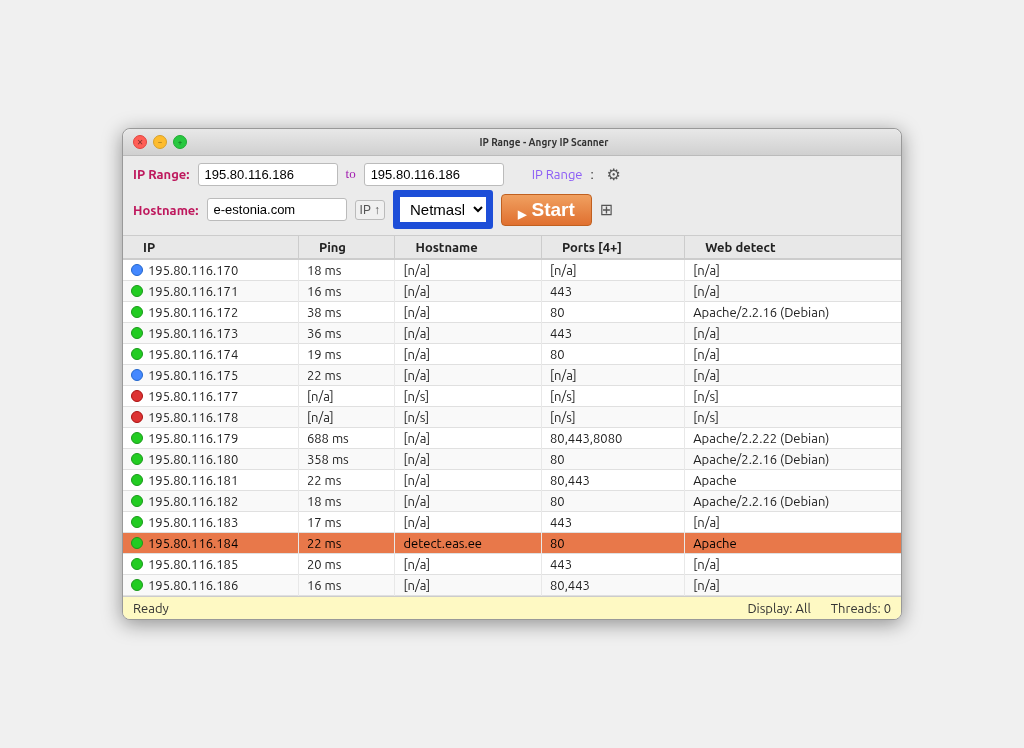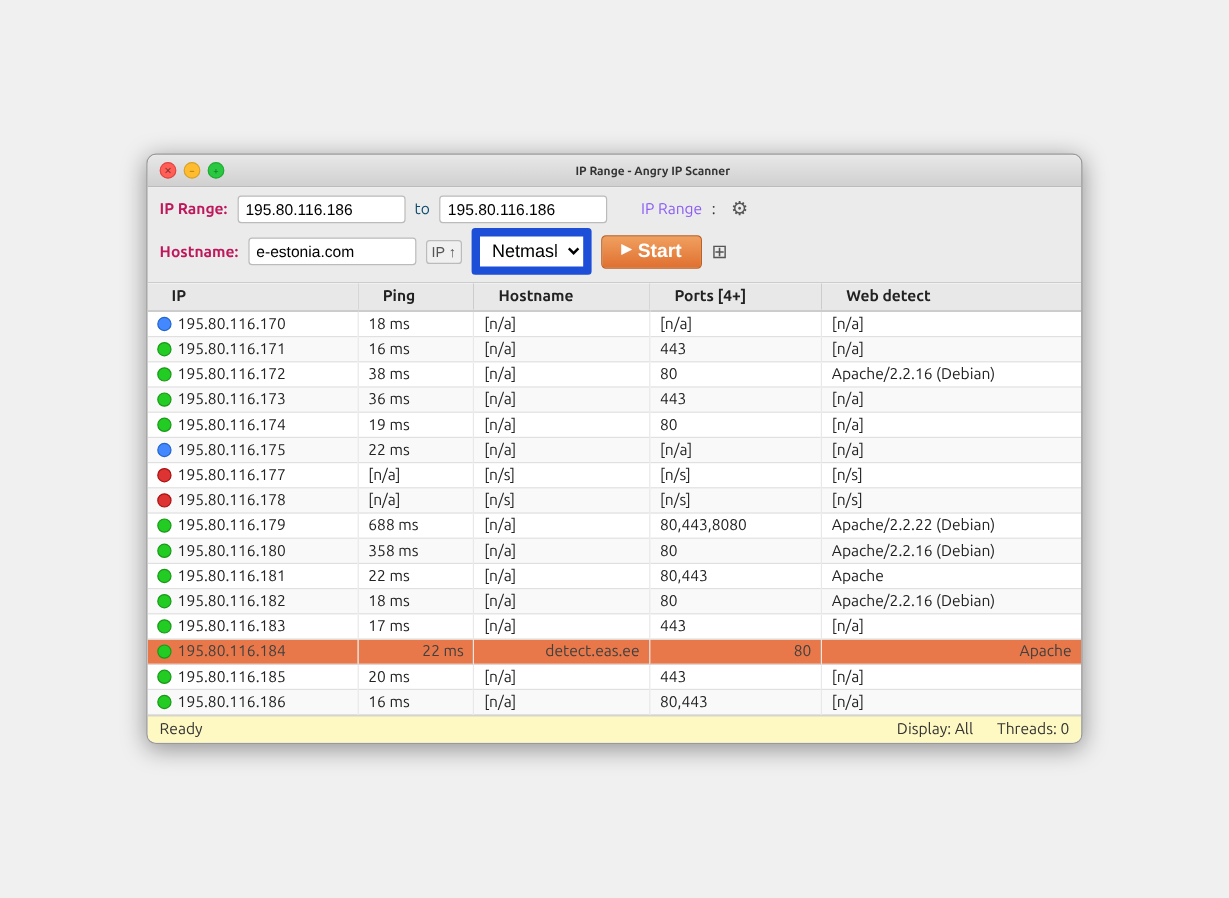--- a/index.html
+++ b/index.html
@@ -76,21 +76,22 @@
     .toolbar-input {
       border: 1px solid #bbb;
       border-radius: 3px;
       padding: 3px 6px;
       font-size: 13px;
       background: white;
       width: 140px;
     }
     .to-label {
       font-size: 13px;
-      color: #0c4a6e;
+      color: #a21caf;
+      font-family: Liberation Serif, serif;
     }
     .ip-range-label {
       font-size: 13px;
       color: #8b5cf6;
       margin-left: 20px;
     }
     .gear-btn {
       width: 24px;
       height: 24px;
       background: none;
@@ -100,26 +101,26 @@
       color: #555;
       display: flex;
       align-items: center;
       justify-content: center;
     }
     .start-btn {
       background: linear-gradient(to bottom, #f0a060, #e07030);
       border: 1px solid #c06020;
       border-radius: 4px;
       color: white;
-      font-size: 16px;
+      font-size: 19px;
       font-weight: bold;
       padding: 4px 16px;
       cursor: pointer;
       display: flex;
-      align-items: flex-start;
+      align-items: flex-end;
       gap: 5px;
     }
     .start-btn::before {
       content: '▶';
       font-size: 11px;
     }
     .netmask-select {
       border: 7px solid #1d4ed8;
       border-radius: 3px;
       padding: 3px 6px;
@@ -172,21 +173,21 @@
     tbody tr:nth-child(odd) { background: #ffffff; }
     tbody tr.selected {
       background: #e8784a !important;
       color: #fff;
     }
     tbody td {
       padding: 3px 8px;
       border-right: 1px solid #e8e8e8;
       color: #222;
     }
-    tbody tr.selected td { color: #404040; text-align: right; }
+    tbody tr.selected td { color: #000000; }
     tbody td:last-child { border-right: none; }
     .ip-cell {
       display: flex;
       align-items: center;
       gap: 5px;
     }
     .status-dot {
       width: 12px;
       height: 12px;
       border-radius: 50%;

